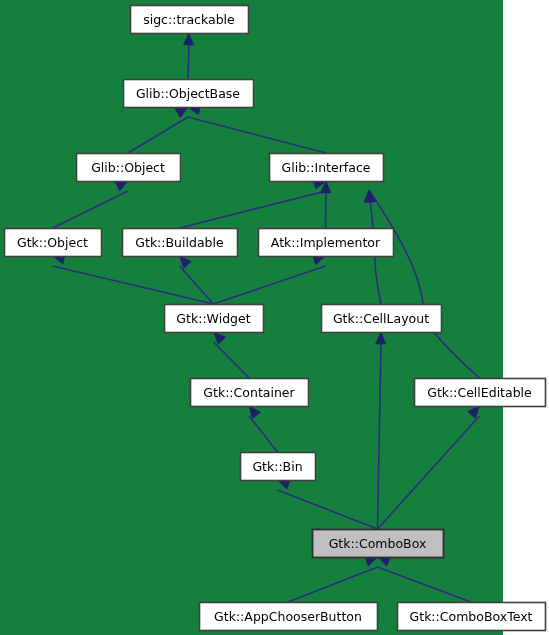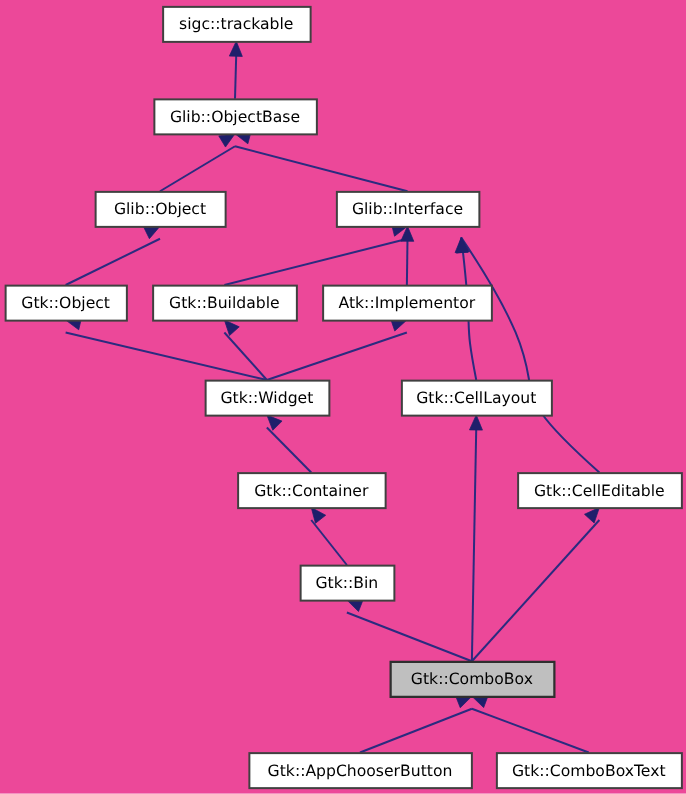--- a/index.html
+++ b/index.html
@@ -8,23 +8,23 @@
     background: #ffffff;
   }
   body {
     width: 549px;
     height: 635px;
     overflow: hidden;
     font-family: "DejaVu Sans", sans-serif;
   }
   #diagram-root {
     position: relative;
-    width: 549px;
+    width: 503px;
     height: 635px;
-    background: #ec4899;
+    background: #15803d;
   }
   svg#inherit-graph {
     position: absolute;
     left: 0;
     top: 0;
     width: 549px;
     height: 635px;
     display: block;
   }
   .edge-line {

